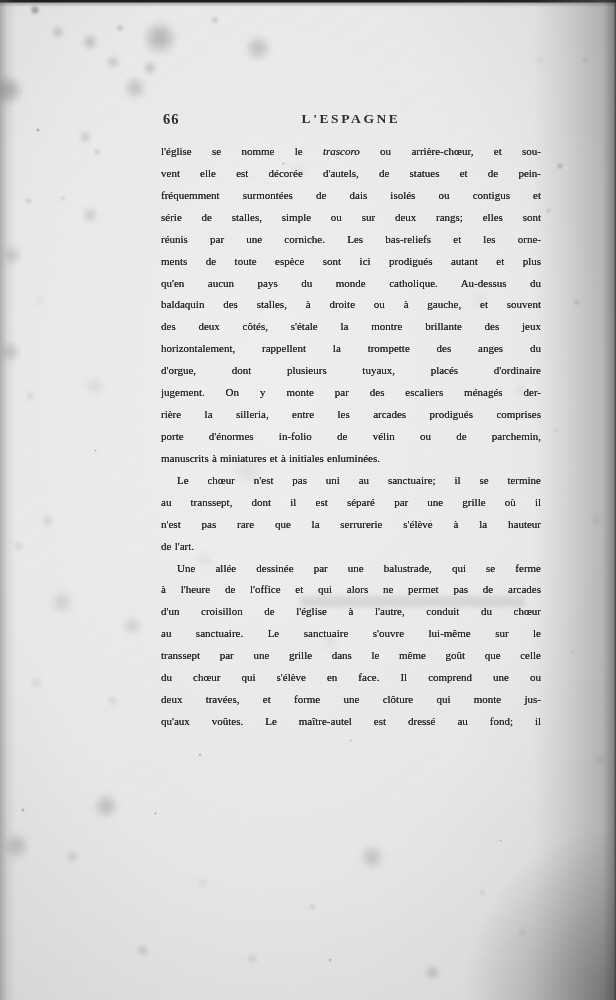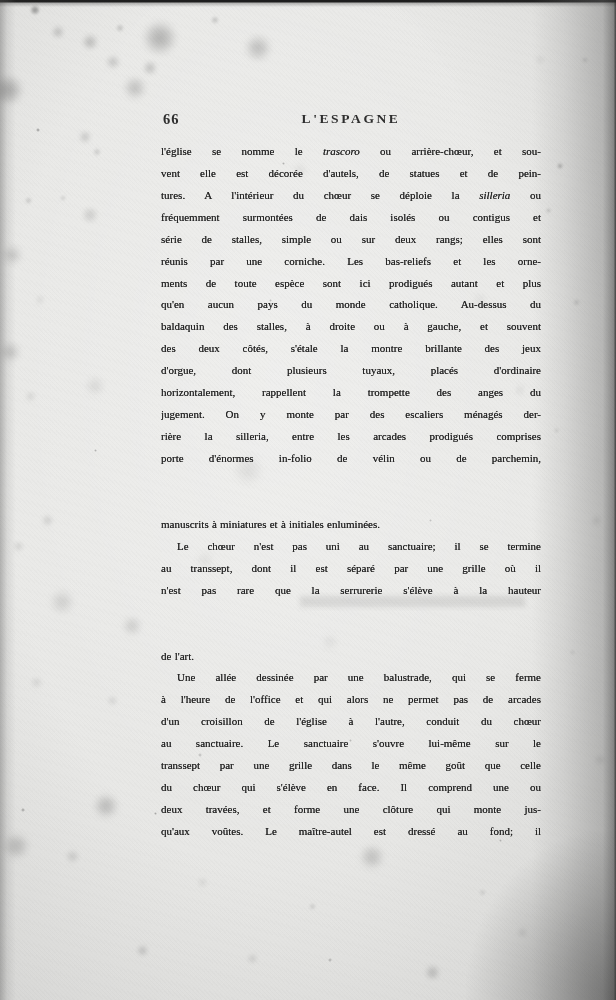--- a/index.html
+++ b/index.html
@@ -57,21 +57,21 @@
     font-size:11px; line-height:21.93px;
     text-shadow: 0 0 0.55px rgba(25,25,25,.85);
     word-spacing:0.5px;
   }
   .line {
     height:21.93px; overflow:hidden;
     text-align:justify;
     text-align-last:justify;
   }
   .line.indent { text-indent:16px; }
-  .line.last  { text-align-last:left;margin-top:44px; }
+  .line.last  { text-align-last:left; }
   .line i { font-style:italic; }
   .spot { position:absolute; border-radius:50%; pointer-events:none; }
   .smudge {
     position:absolute; left:300px; top:596px; width:225px; height:11px;
     background:rgba(110,110,110,.16); filter:blur(2.5px); pointer-events:none;
   }
 </style>
 </head>
 <body>
 
@@ -154,30 +154,29 @@
 
   <div class="header">
     <span class="pagenum">66</span>
     <span class="running-title">L'ESPAGNE</span>
   </div>
 
   <div class="body" id="body">
       <div>
         <div class="line"><span>l'église se nomme le </span><i>trascoro</i><span> ou arrière-chœur, et sou-</span></div>
         <div class="line"><span>vent elle est décorée d'autels, de statues et de pein-</span></div>
-        <div class="line"><span>tures. A l'intérieur du chœur se déploie la </span><i>silleria</i><span> ou</span></div>
         <div class="line"><span>fréquemment surmontées de dais isolés ou contigus et</span></div>
         <div class="line"><span>série de stalles, simple ou sur deux rangs; elles sont</span></div>
         <div class="line"><span>réunis par une corniche. Les bas-reliefs et les orne-</span></div>
         <div class="line"><span>ments de toute espèce sont ici prodigués autant et plus</span></div>
         <div class="line"><span>qu'en aucun pays du monde catholique. Au-dessus du</span></div>
         <div class="line"><span>baldaquin des stalles, à droite ou à gauche, et souvent</span></div>
         <div class="line"><span>des deux côtés, s'étale la montre brillante des jeux</span></div>
+        <div class="line"><span>horizontalement, rappellent la trompette des anges du</span></div>
         <div class="line"><span>d'orgue, dont plusieurs tuyaux, placés d'ordinaire</span></div>
-        <div class="line"><span>horizontalement, rappellent la trompette des anges du</span></div>
         <div class="line"><span>jugement. On y monte par des escaliers ménagés der-</span></div>
         <div class="line"><span>rière la silleria, entre les arcades prodigués comprises</span></div>
         <div class="line"><span>porte d'énormes in-folio de vélin ou de parchemin,</span></div>
         <div class="line last"><span>manuscrits à miniatures et à initiales enluminées.</span></div>
       </div>
       <div>
         <div class="line indent"><span>Le chœur n'est pas uni au sanctuaire; il se termine</span></div>
         <div class="line"><span>au transsept, dont il est séparé par une grille où il</span></div>
         <div class="line"><span>n'est pas rare que la serrurerie s'élève à la hauteur</span></div>
         <div class="line last"><span>de l'art.</span></div>

